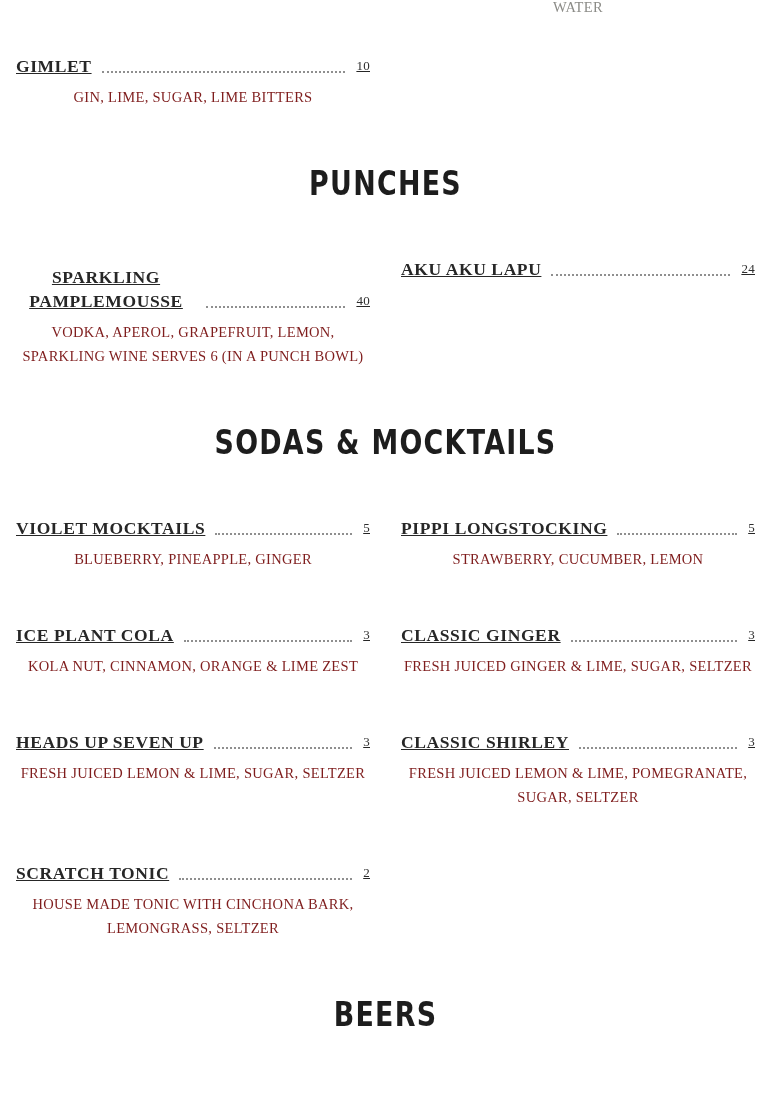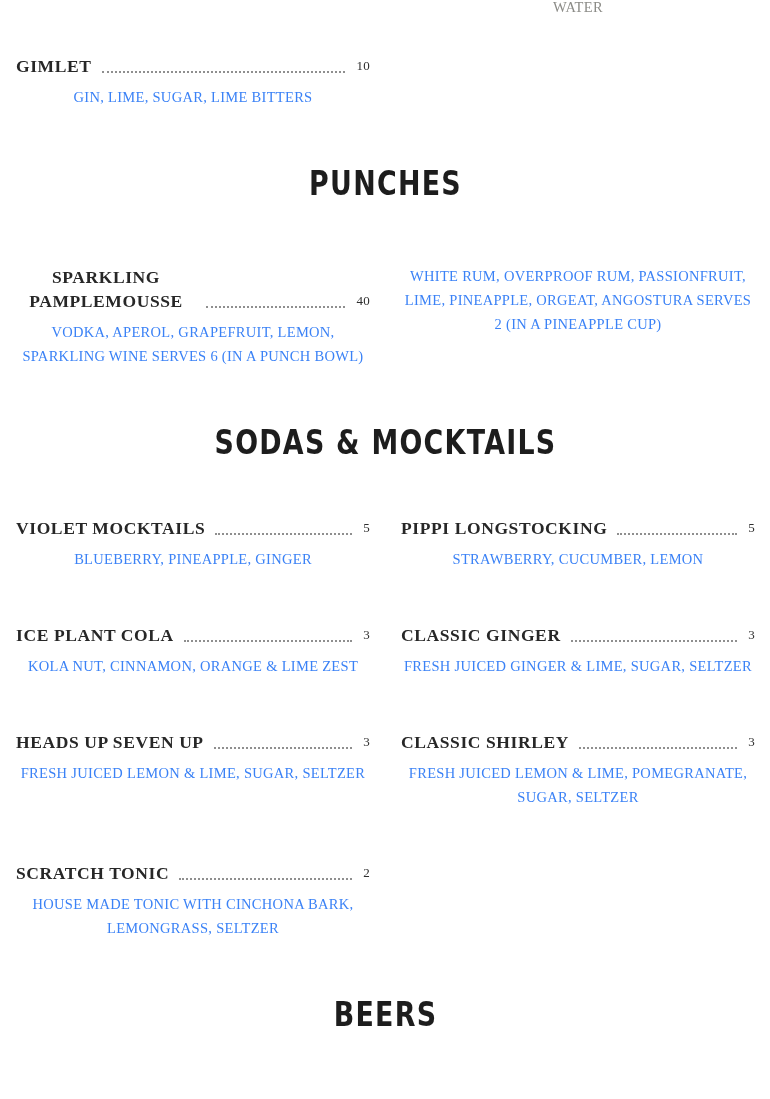--- a/index.html
+++ b/index.html
@@ -5,37 +5,37 @@
   html,body{margin:0;padding:0;background:#ffffff;}
   body{
     width:770px;height:1099px;overflow:hidden;
     font-family:"Liberation Serif", serif;
     color:#262626;
   }
   .page{padding:0 15px 0 16px;width:739px;}
   .row{display:grid;grid-template-columns:1fr 1fr;column-gap:31px;margin-bottom:52px;}
   .col{min-width:0;text-align:center;}
   .menu-item{}
-  .item-head{display:flex;align-items:flex-end;}
+  .item-head{display:flex;align-items:flex-end;text-decoration:underline;}
   .item-name{
     font-weight:bold;font-size:17.5px;letter-spacing:0.6px;
     line-height:24px;color:#272727;flex:0 1 auto;
   }
   .name-narrow{max-width:180px;margin-top:8px;}
   .leader{
     flex:1 1 auto;height:0;border-bottom:2px dotted #8f8f8f;
     margin:0 11px 5px 10px;min-width:30px;
   }
   .price{
     font-size:13px;line-height:24px;color:#2e2e2e;flex:0 0 auto;
     letter-spacing:0.3px;
   }
   .item-desc{
     margin-top:7px;font-size:14.5px;line-height:24px;
-    color:#3b82f6;letter-spacing:0.3px;
+    color:#7f1d1d;letter-spacing:0.3px;
   }
   .fragment-desc{
     margin-top:-3px;font-size:14.5px;line-height:21px;
     color:#8b8b87;letter-spacing:0.3px;
   }
   .section-title{
     margin:56px 0 56px 0;text-align:center;
     font-family:"DejaVu Sans", sans-serif;
     font-weight:bold;font-size:32px;line-height:36px;
     letter-spacing:1.5px;color:#1d1d1d;
@@ -73,21 +73,25 @@
         <div class="item-head">
           <span class="item-name name-narrow">SPARKLING PAMPLEMOUSSE</span>
           <span class="leader"></span>
           <span class="price">40</span>
         </div>
         <div class="item-desc">VODKA, APEROL, GRAPEFRUIT, LEMON, SPARKLING WINE SERVES 6 (IN A PUNCH BOWL)</div>
       </div>
     </div>
     <div class="col">
       <div class="menu-item">
-        <div class="item-desc">WHITE RUM, OVERPROOF RUM, PASSIONFRUIT, LIME, PINEAPPLE, ORGEAT, ANGOSTURA SERVES 2 (IN A PINEAPPLE CUP)</div>
+        <div class="item-head">
+          <span class="item-name">AKU AKU LAPU</span>
+          <span class="leader"></span>
+          <span class="price">24</span>
+        </div>
       </div>
     </div>
   </div>
 
   <div class="section-title">SODAS &amp; MOCKTAILS</div>
 
   <div class="row">
     <div class="col">
       <div class="menu-item">
         <div class="item-head">

